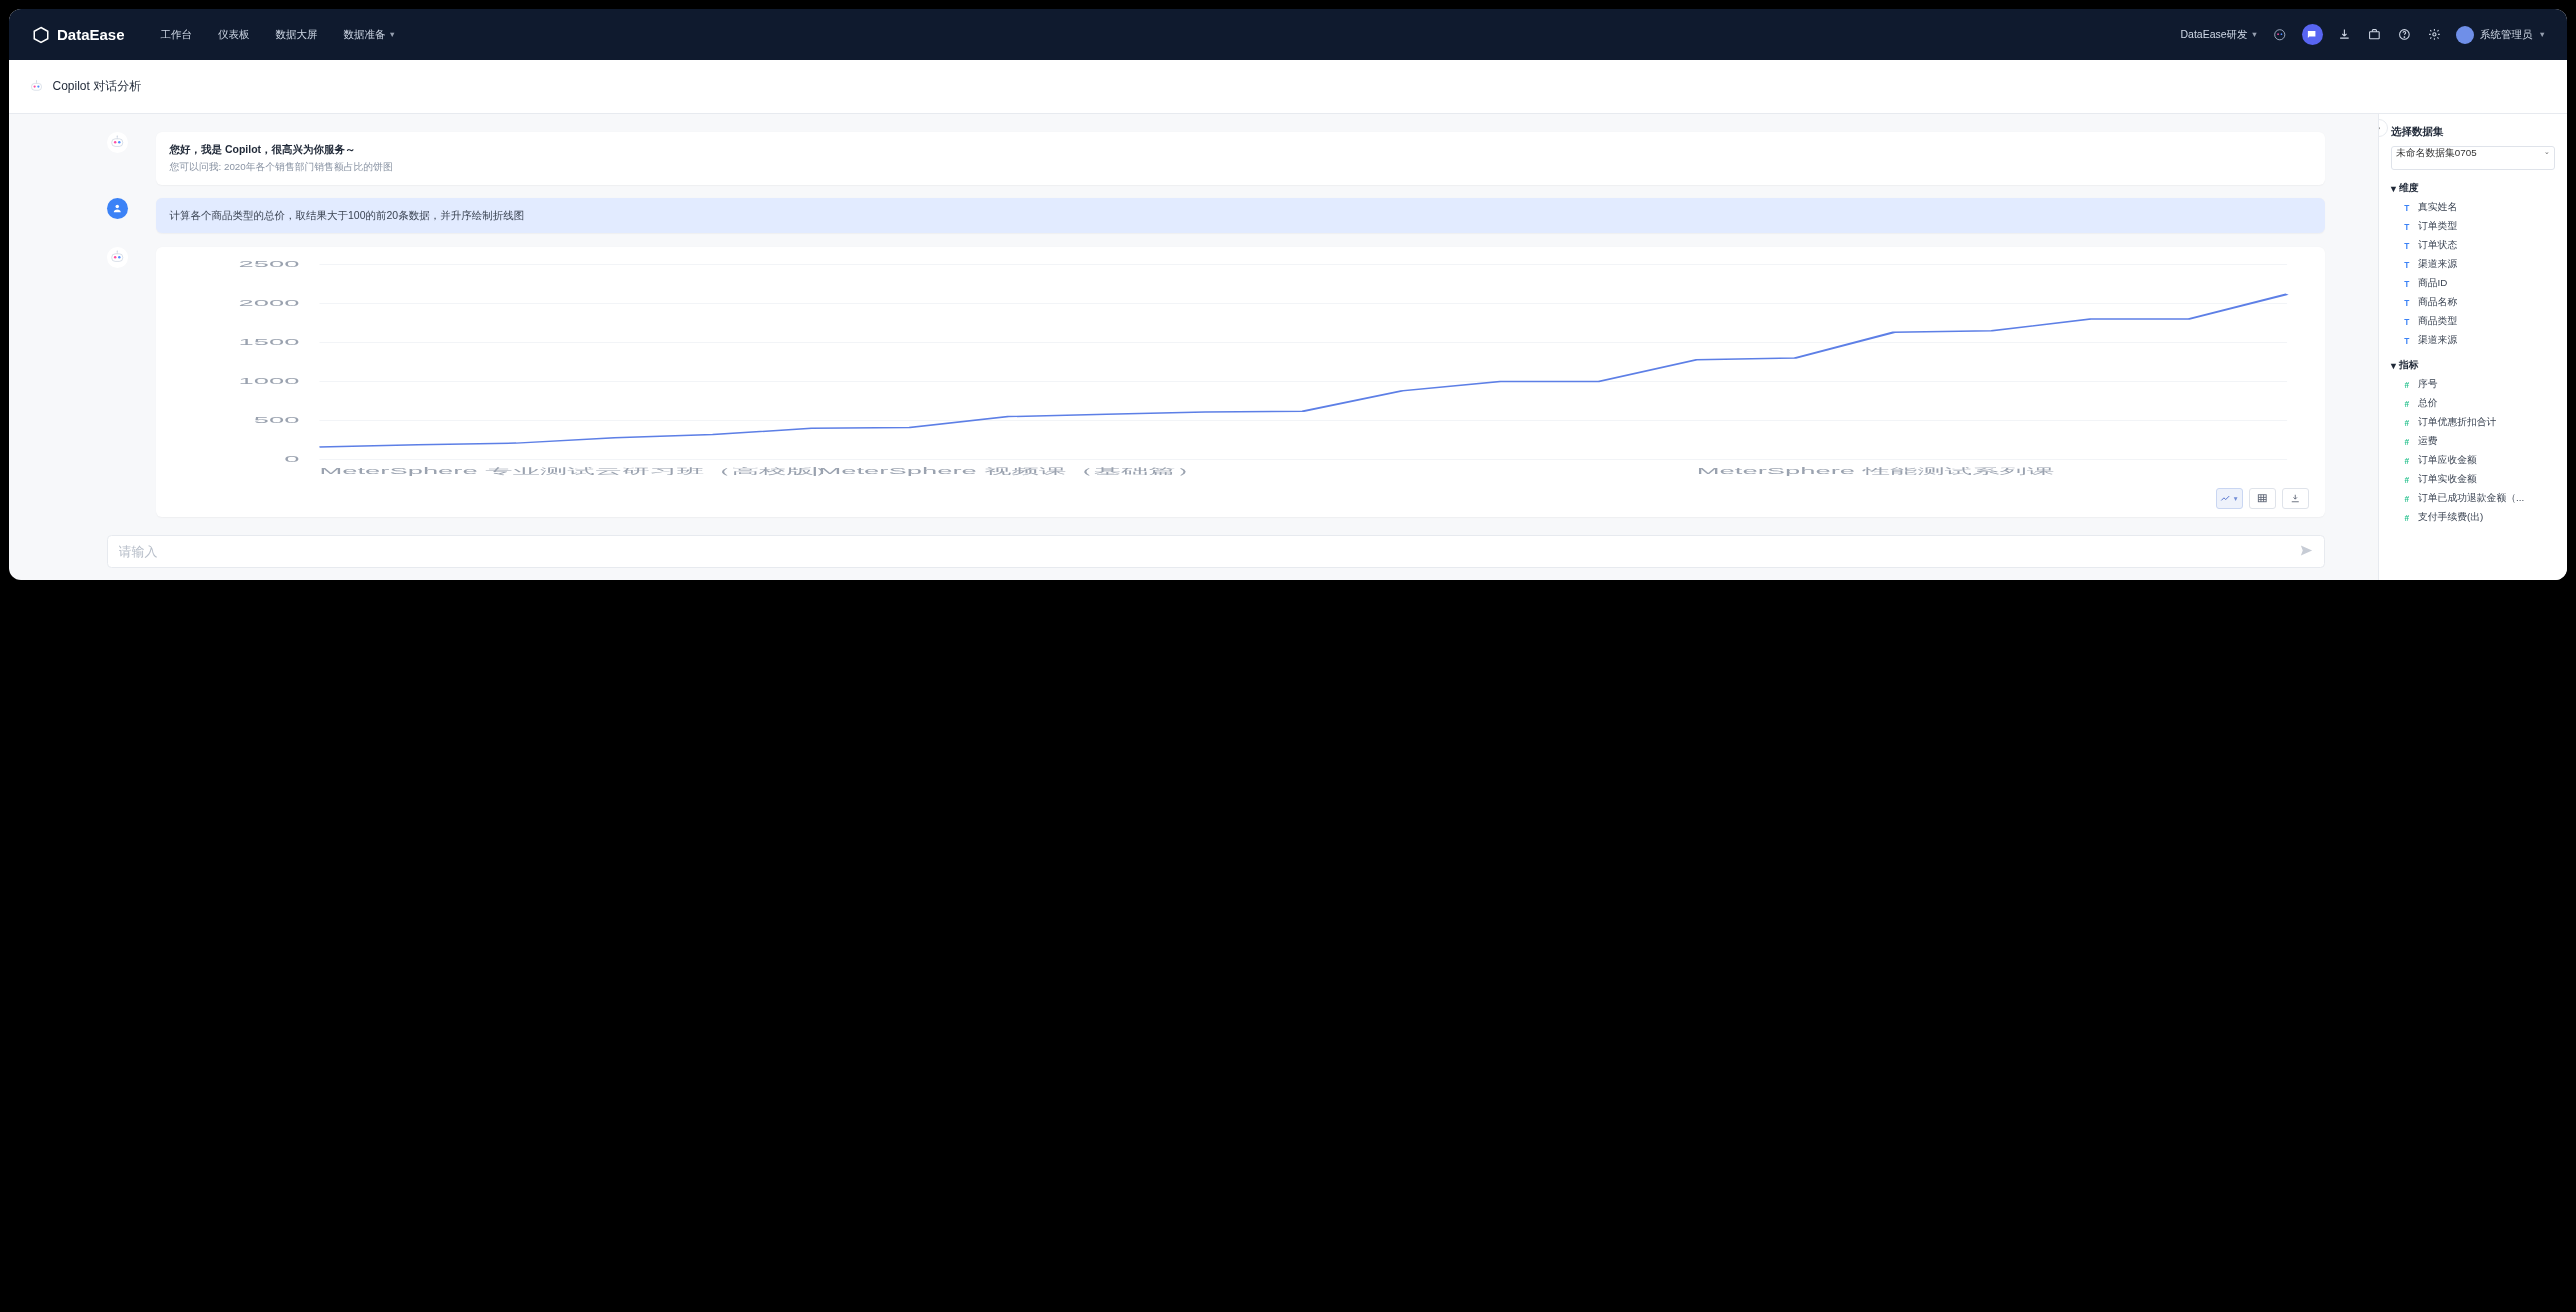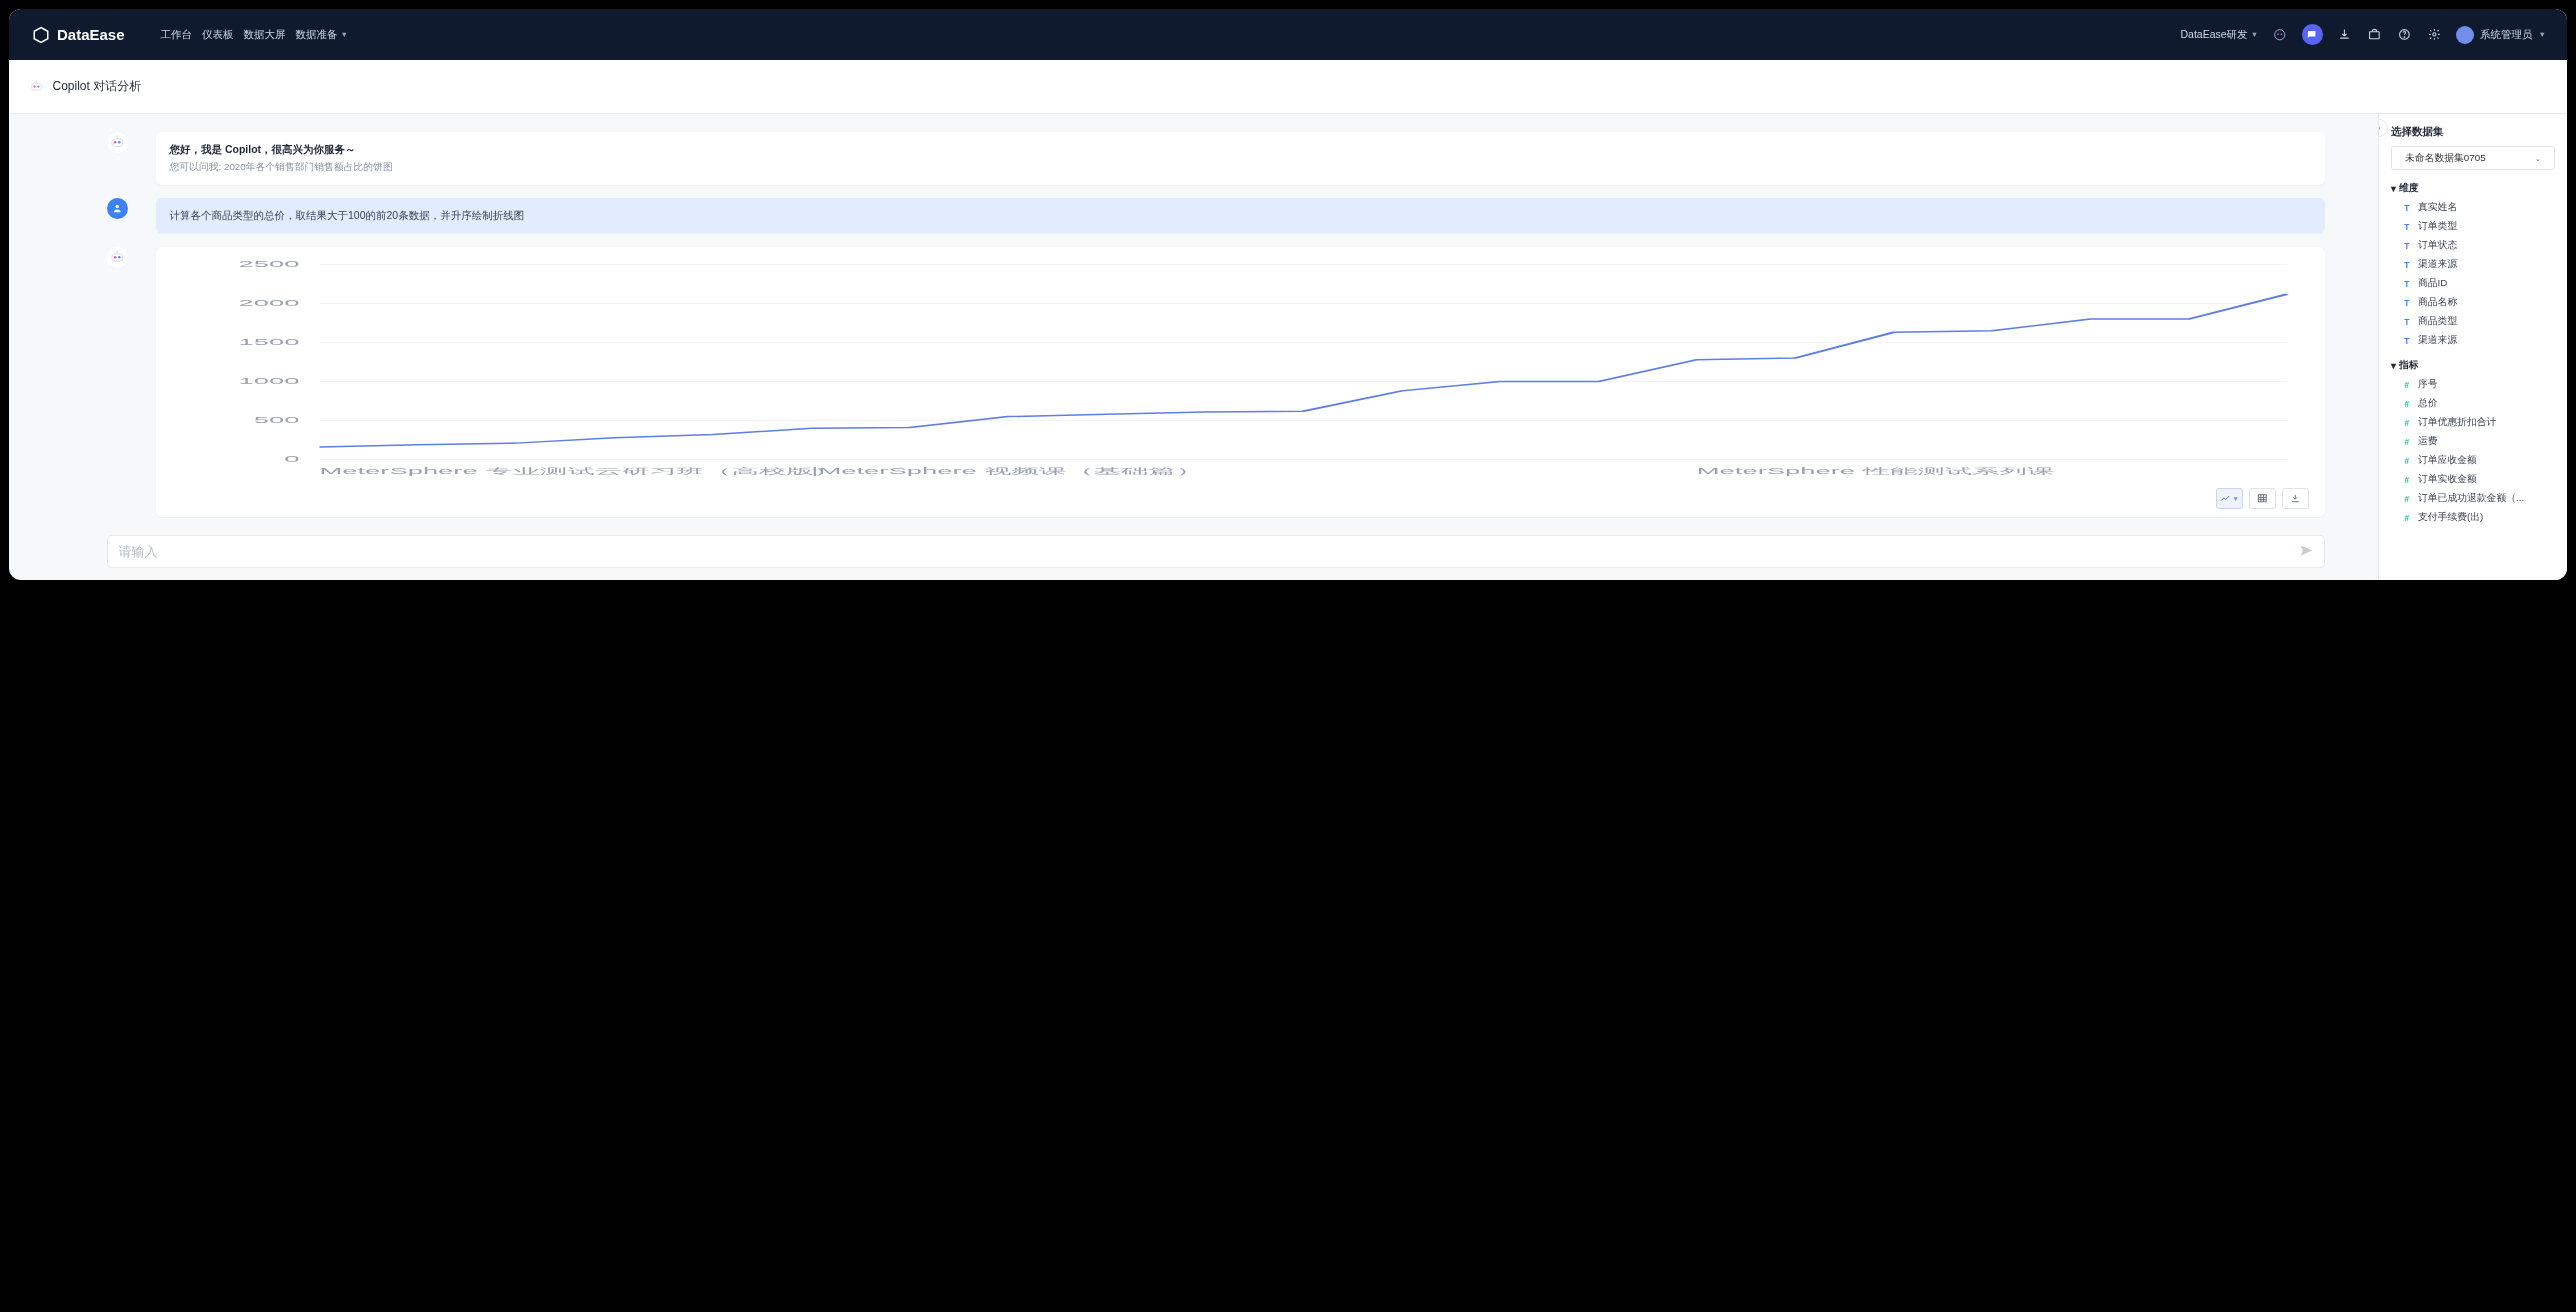--- a/index.html
+++ b/index.html
@@ -30,21 +30,21 @@
   align-items:center;
   gap:6px;
   font-weight:700;
   font-size:15px;
   margin-right:36px;
 }
 .brand-icon {
   width:21px; height:21px;
   display:flex;align-items:center;justify-content:center;
 }
-.nav-items { display:flex; gap:10px; font-size:10.5px; }
+.nav-items { display:flex; gap:26px; font-size:10.5px; }
 .nav-item { color:#cfd8e6; cursor:pointer; display:flex; align-items:center; gap:3px;}
 .nav-right { margin-left:auto; display:flex; align-items:center; gap:13.5px; font-size:10.5px;}
 .nav-right .org { color:#cfd8e6; display:flex; align-items:center; gap:3px; cursor:pointer;}
 .icon-btn { width:16.5px;height:16.5px;display:flex;align-items:center;justify-content:center;color:#cfd8e6;cursor:pointer;}
 .robot-chip{
   width:21px;height:21px;border-radius:50%;background:#5865f2;display:flex;align-items:center;justify-content:center;
 }
 .avatar-chip { width:18px;height:18px;border-radius:50%;background:#6f8fe8; }
 .user-box{display:flex;align-items:center;gap:6px;color:#cfd8e6;cursor:pointer;}
 .chev { font-size:7.5px; opacity:.7;}
@@ -129,21 +129,21 @@
   position:relative;
 }
 .side-handle{
   position:absolute;left:-9px;top:4.5px;width:18px;height:18px;border-radius:50%;
   background:#fff;border:0.8px solid #e7eaef;display:flex;align-items:center;justify-content:center;
   font-size:8.3px;color:#666;cursor:pointer;
 }
 .side-title{font-size:10.5px;font-weight:600;color:#1f2837;margin-bottom:7.5px;}
 .ds-select{
   width:100%;height:24px;border:0.8px solid #dfe3ea;border-radius:3px;background:#fff;
-  display:flex;align-items:center;justify-content:space-between;padding:0 13px;
+  display:flex;justify-content:space-between;padding:0 4px;
   font-size:9.8px;color:#333;cursor:pointer;margin-bottom:12px;
 }
 .sec-head{display:flex;align-items:center;gap:3px;font-size:9.8px;font-weight:600;color:#1f2837;margin:4.5px 0 6px;}
 .field-list{display:flex;flex-direction:column;gap:6px;padding-left:10.5px;}
 .field{display:flex;align-items:center;gap:6px;font-size:9.8px;color:#3a4352;cursor:pointer;}
 .field .fi{
   width:10.5px;height:10.5px;display:flex;align-items:center;justify-content:center;
   font-size:8.3px;font-weight:700;border-radius:1.5px;
 }
 .fi.txt{color:#3b82f6;}

